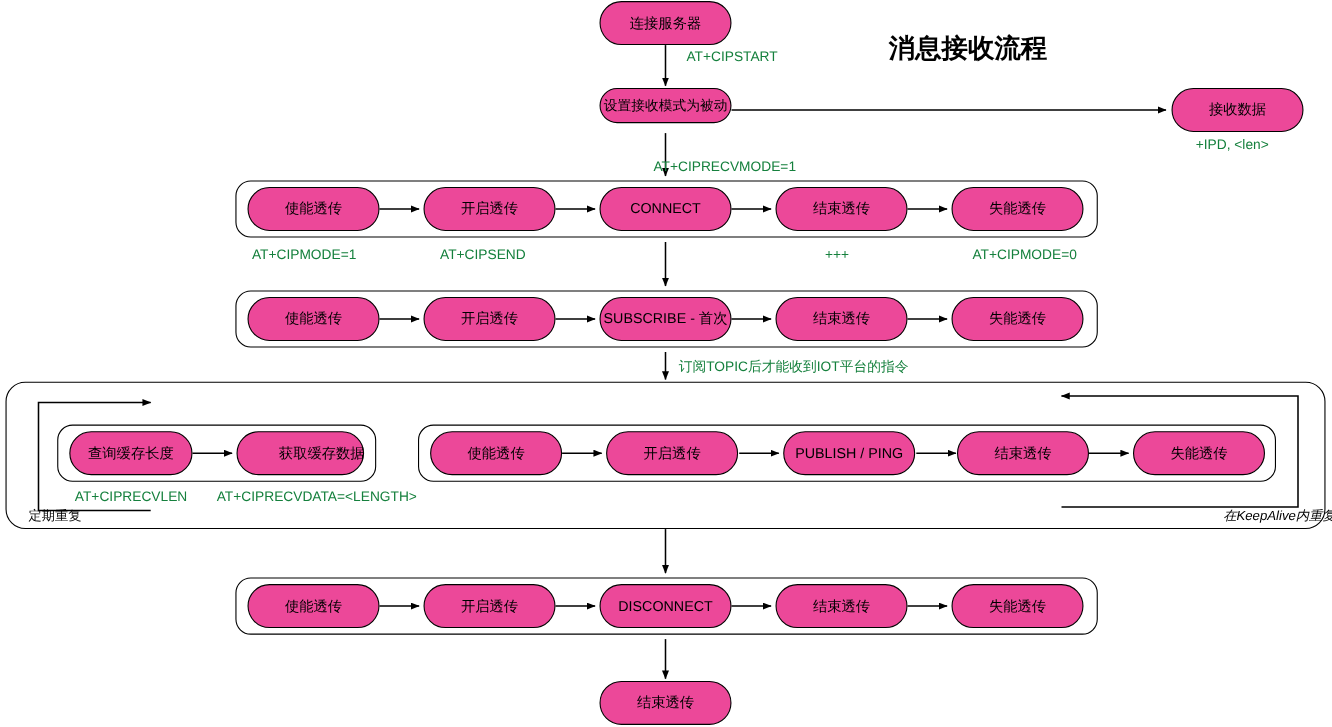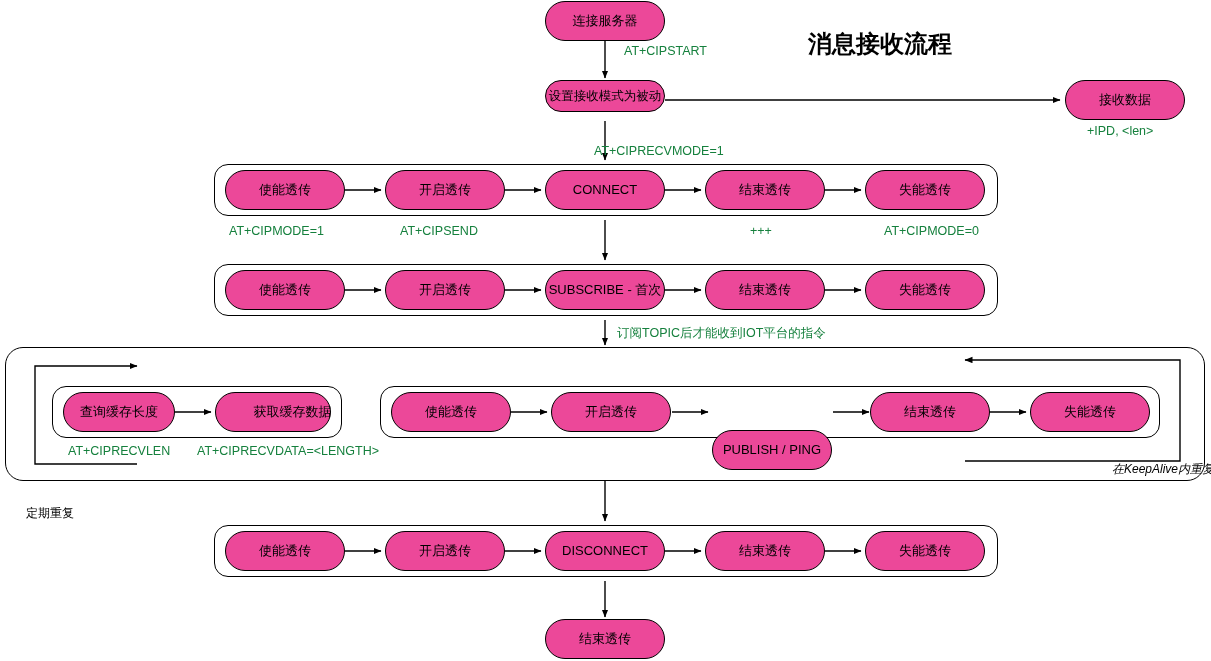--- a/index.html
+++ b/index.html
@@ -172,41 +172,41 @@
   </div>
   <div class="node" style="left:705px; top:270px; width:120px; height:40px;">
     <span>结束透传</span>
   </div>
   <div class="node" style="left:865px; top:270px; width:120px; height:40px;">
     <span>失能透传</span>
   </div>
   <div class="edgelabel" style="left:617px; top:325px;">订阅TOPIC后才能收到IOT平台的指令</div>
 
   <div class="group" style="left:5px; top:347px; width:1200px; height:134px; border-radius:18px;"></div>
-  <div class="grouplabel" style="left:26px; top:461px;margin-top:44px;">定期重复</div>
+  <div class="grouplabel" style="left:26px; top:461px;">定期重复</div>
   <div class="grouplabel" style="left:1112px; top:461px;font-style:italic;">在KeepAlive内重复</div>
 
   <div class="group" style="left:52px; top:386px; width:290px; height:52px;"></div>
   <div class="node" style="left:63px; top:392px; width:112px; height:40px;">
     <span>查询缓存长度</span>
   </div>
   <div class="node" style="left:215px; top:392px; width:116px; height:40px;padding-left:39px;">
     <span>获取缓存数据</span>
   </div>
   <div class="edgelabel" style="left:68px; top:444px;">AT+CIPRECVLEN</div>
   <div class="edgelabel" style="left:197px; top:444px;">AT+CIPRECVDATA=&lt;LENGTH&gt;</div>
 
   <div class="group" style="left:380px; top:386px; width:780px; height:52px;"></div>
   <div class="node" style="left:391px; top:392px; width:120px; height:40px;">
     <span>使能透传</span>
   </div>
   <div class="node" style="left:551px; top:392px; width:120px; height:40px;">
     <span>开启透传</span>
   </div>
-  <div class="node" style="left:712px; top:392px; width:120px; height:40px;margin-top:38px;">
+  <div class="node" style="left:712px; top:392px; width:120px; height:40px;">
     <span>PUBLISH / PING</span>
   </div>
   <div class="node" style="left:870px; top:392px; width:120px; height:40px;">
     <span>结束透传</span>
   </div>
   <div class="node" style="left:1030px; top:392px; width:120px; height:40px;">
     <span>失能透传</span>
   </div>
 
   <div class="group" style="left:214px; top:525px; width:784px; height:52px;"></div>

